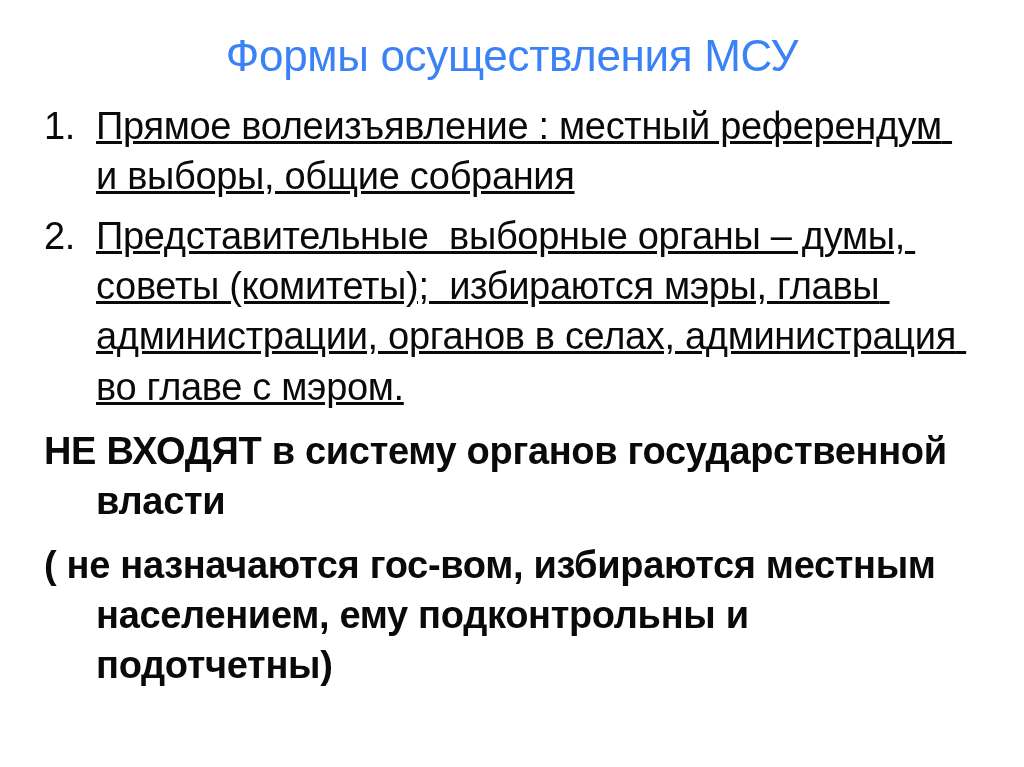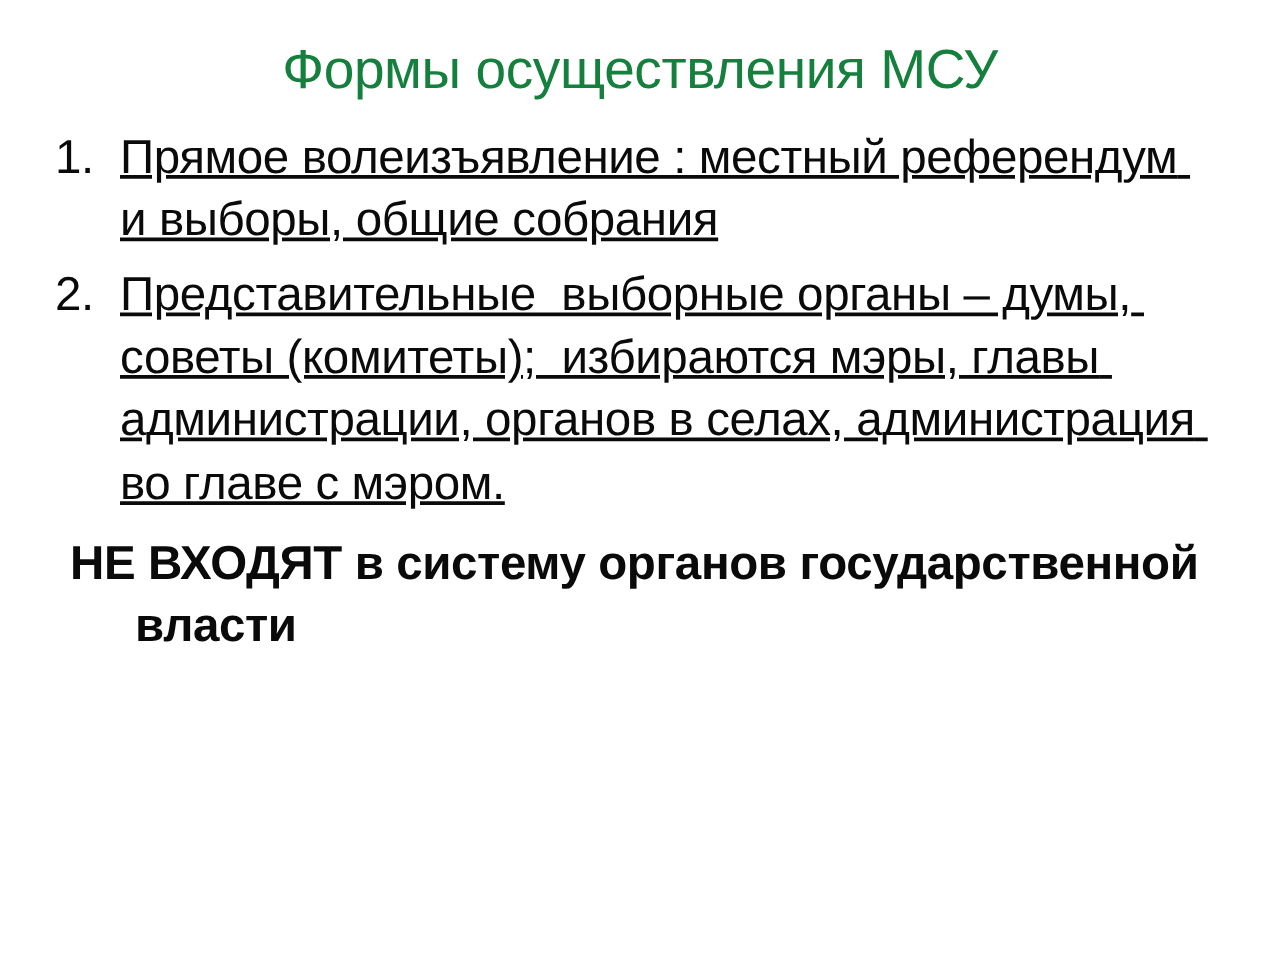--- a/index.html
+++ b/index.html
@@ -18,21 +18,21 @@
     overflow: hidden;
     box-sizing: border-box;
   }
   .title {
     margin: 0;
     padding-top: 30px;
     text-align: center;
     font-size: 44px;
     font-weight: 400;
     line-height: 1.2;
-    color: #15803d;
+    color: #3b82f6;
   }
   .body {
     box-sizing: border-box;
     padding: 18px 55px 0 44px;
     font-size: 38px;
     line-height: 1.32;
   }
   .list-item {
     display: flex;
     margin: 0 0 10px 0;
@@ -40,21 +40,21 @@
   .list-item .num {
     flex: none;
     width: 52px;
   }
   .list-item .txt {
     flex: 1;
     white-space: pre-wrap;
     text-decoration: underline;
   }
   .emph {
-    margin: 14px 0 10px 12px;
+    margin: 14px 0 10px 0;
     font-weight: 700;
     padding-left: 52px;
     text-indent: -52px;
     white-space: pre-wrap;
   }
 </style>
 </head>
 <body>
 
 <div class="slide">
@@ -67,15 +67,16 @@
       <span class="txt">Прямое волеизъявление : местный референдум и выборы, общие собрания</span>
     </div>
 
     <div class="list-item">
       <span class="num">2.</span>
       <span class="txt">Представительные  выборные органы – думы, советы (комитеты);  избираются мэры, главы администрации, органов в селах, администрация во главе с мэром.</span>
     </div>
 
     <p class="emph">НЕ ВХОДЯТ в систему органов государственной власти</p>
 
+    <p class="emph">( не назначаются гос-вом, избираются местным населением, ему подконтрольны и подотчетны)</p>
 
   </div>
 </div>
 
 </body></html>

